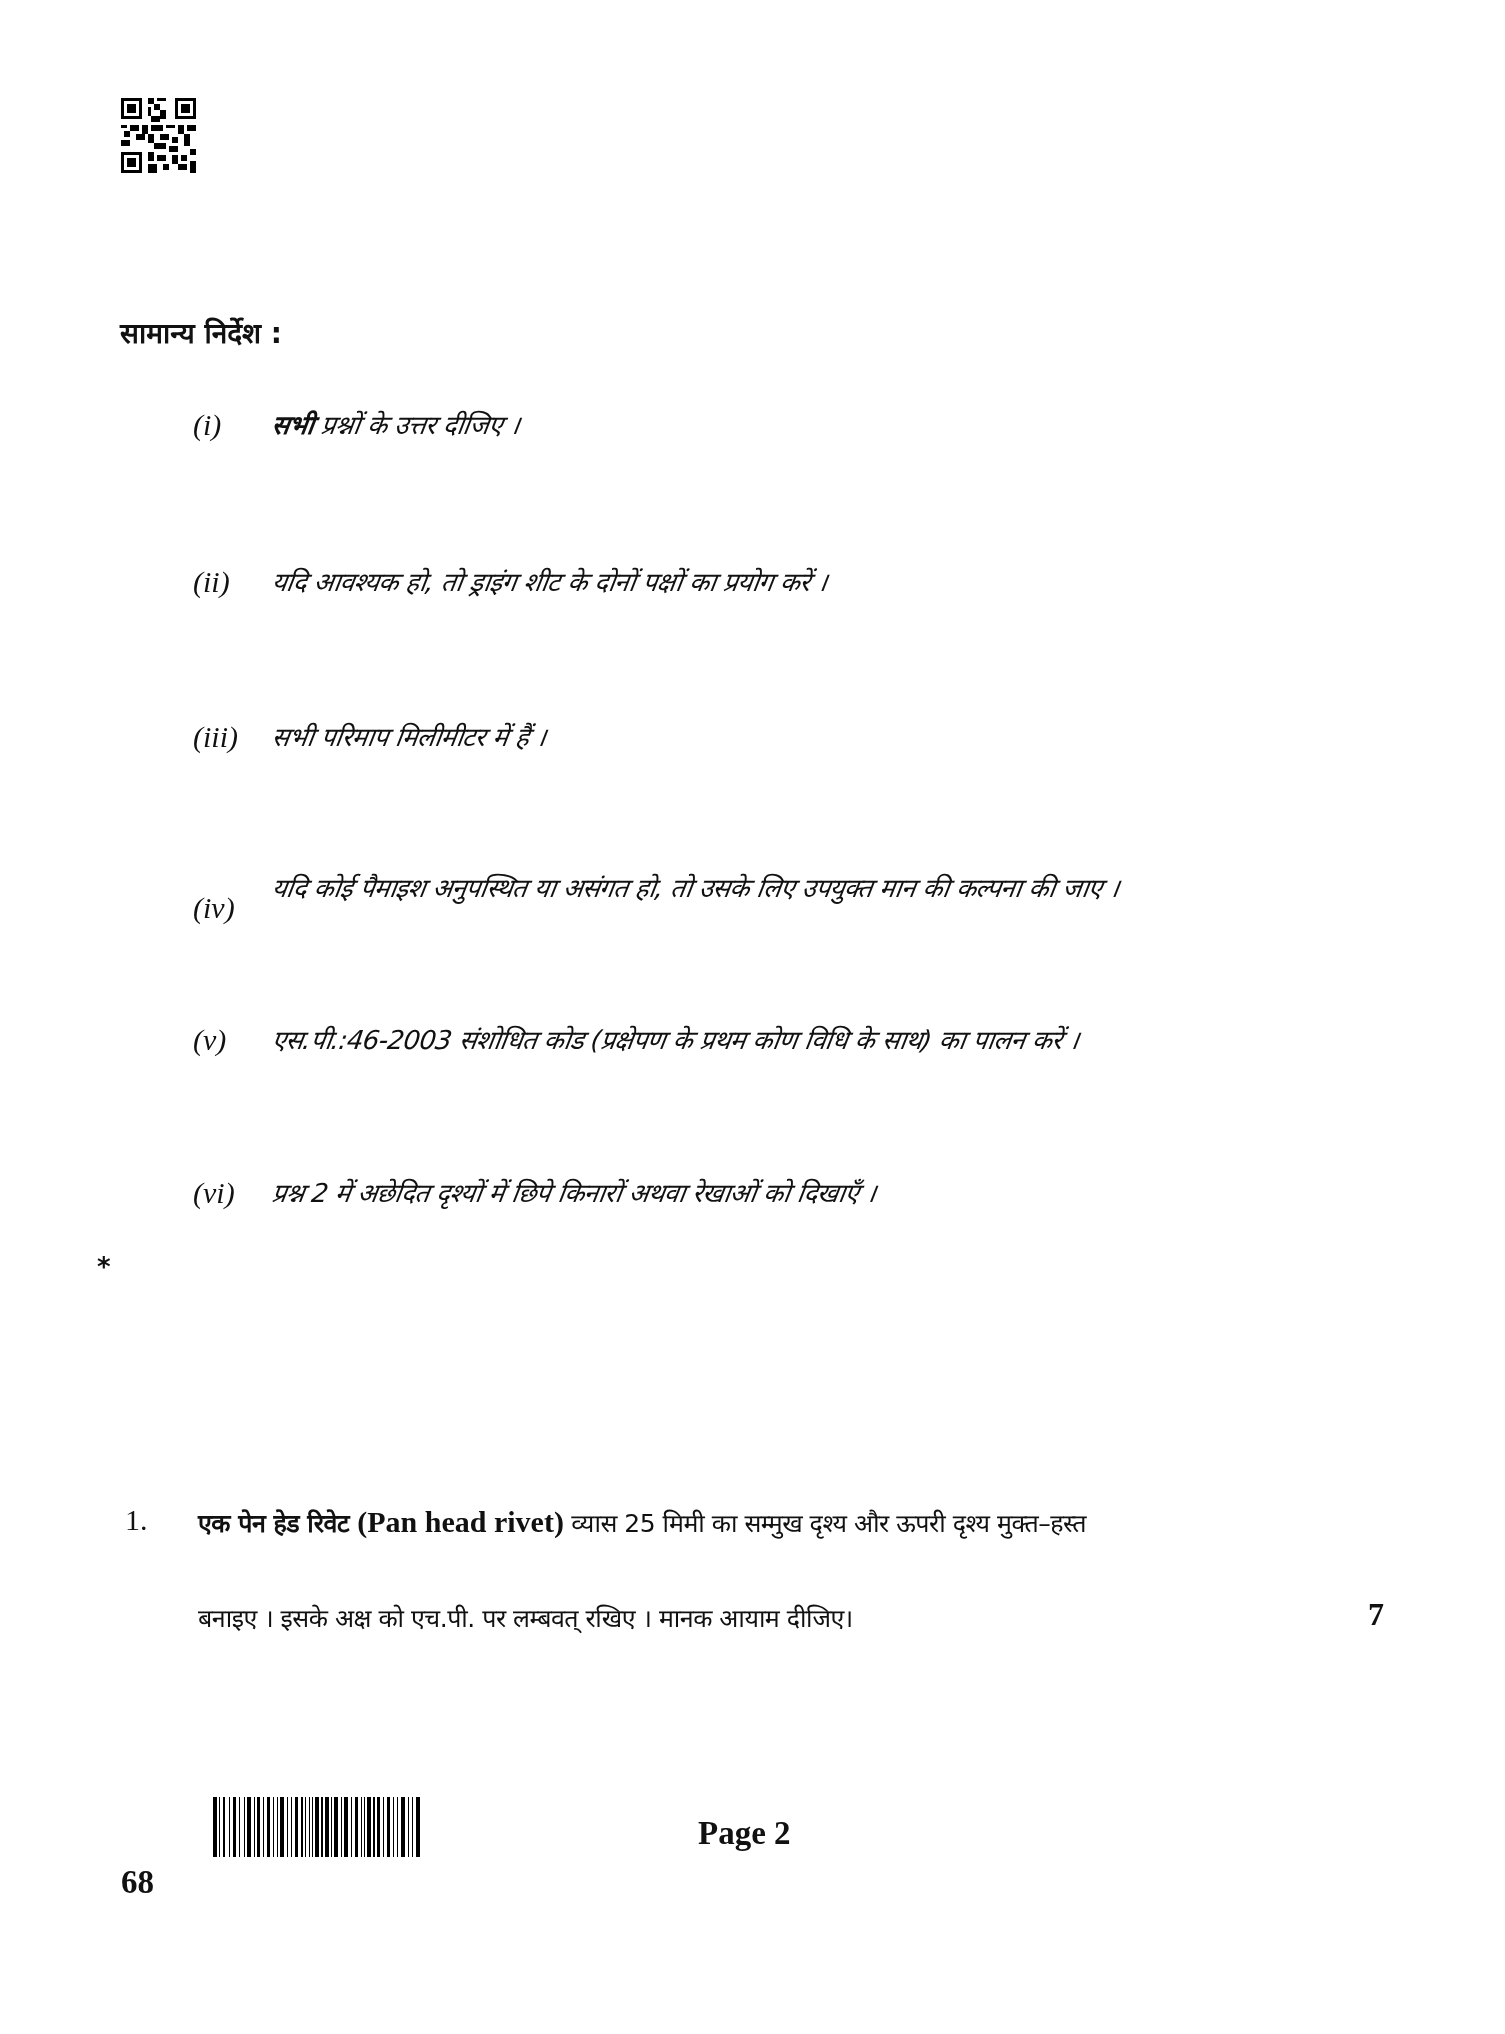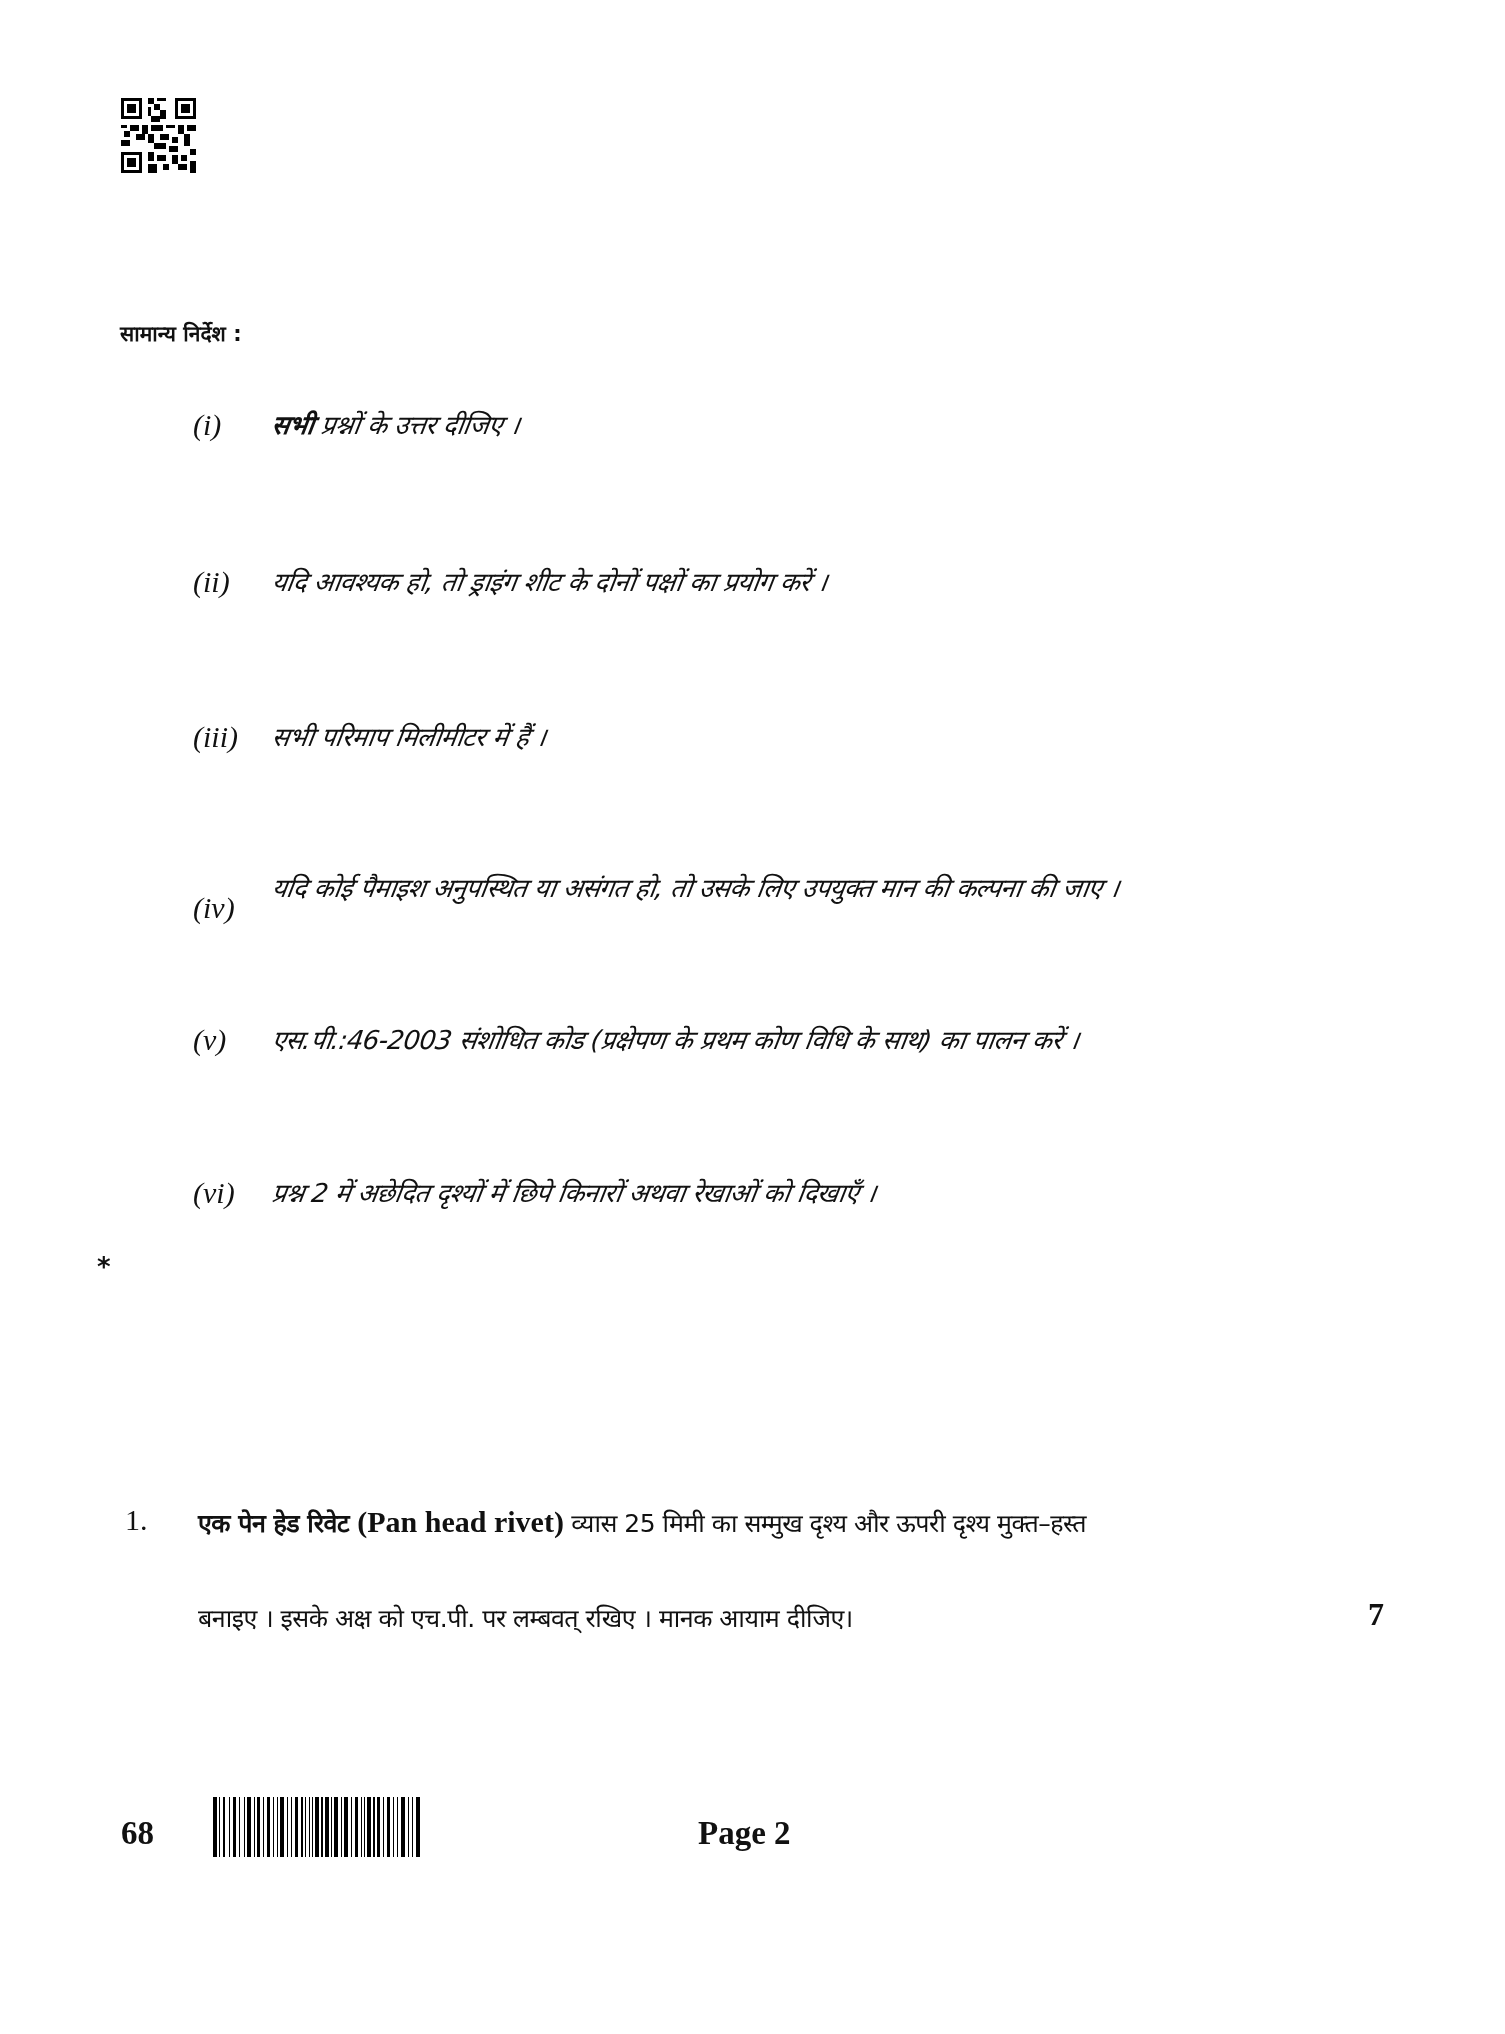--- a/index.html
+++ b/index.html
@@ -21,21 +21,21 @@
     .qr {
       left: 121px; top: 98px; width: 75px; height: 75px;
     }
     .qr svg { width: 75px; height: 75px; display: block; }
 
     
     .heading {
       left: 120px; top: 316px;
       font-family: "DejaVu Sans", "Liberation Sans", sans-serif;
       font-weight: bold;
-      font-size: 21px;
+      font-size: 28px;
       line-height: 36px;
     }
 
     
     .instr-num {
       left: 193px;
       font-family: "Liberation Serif", "DejaVu Serif", serif;
       font-style: italic;
       font-size: 30px;
       line-height: 40px;
@@ -84,21 +84,21 @@
     .q-marks {
       left: 1368px; top: 1598px;
       font-family: "Liberation Serif", "DejaVu Serif", serif;
       font-weight: bold;
       font-size: 32px;
       line-height: 32px;
     }
 
     
     .footer-code {
-      left: 121px; top: 1816px;
+      left: 121px; top: 1865px;
       font-family: "Liberation Serif", "DejaVu Serif", serif;
       font-weight: bold;
       font-size: 33px;
       line-height: 34px;
     }
     .barcode {
       left: 213px; top: 1797px; width: 210px; height: 60px;
     }
     .barcode svg { width: 210px; height: 60px; display: block; }
     .footer-page {

